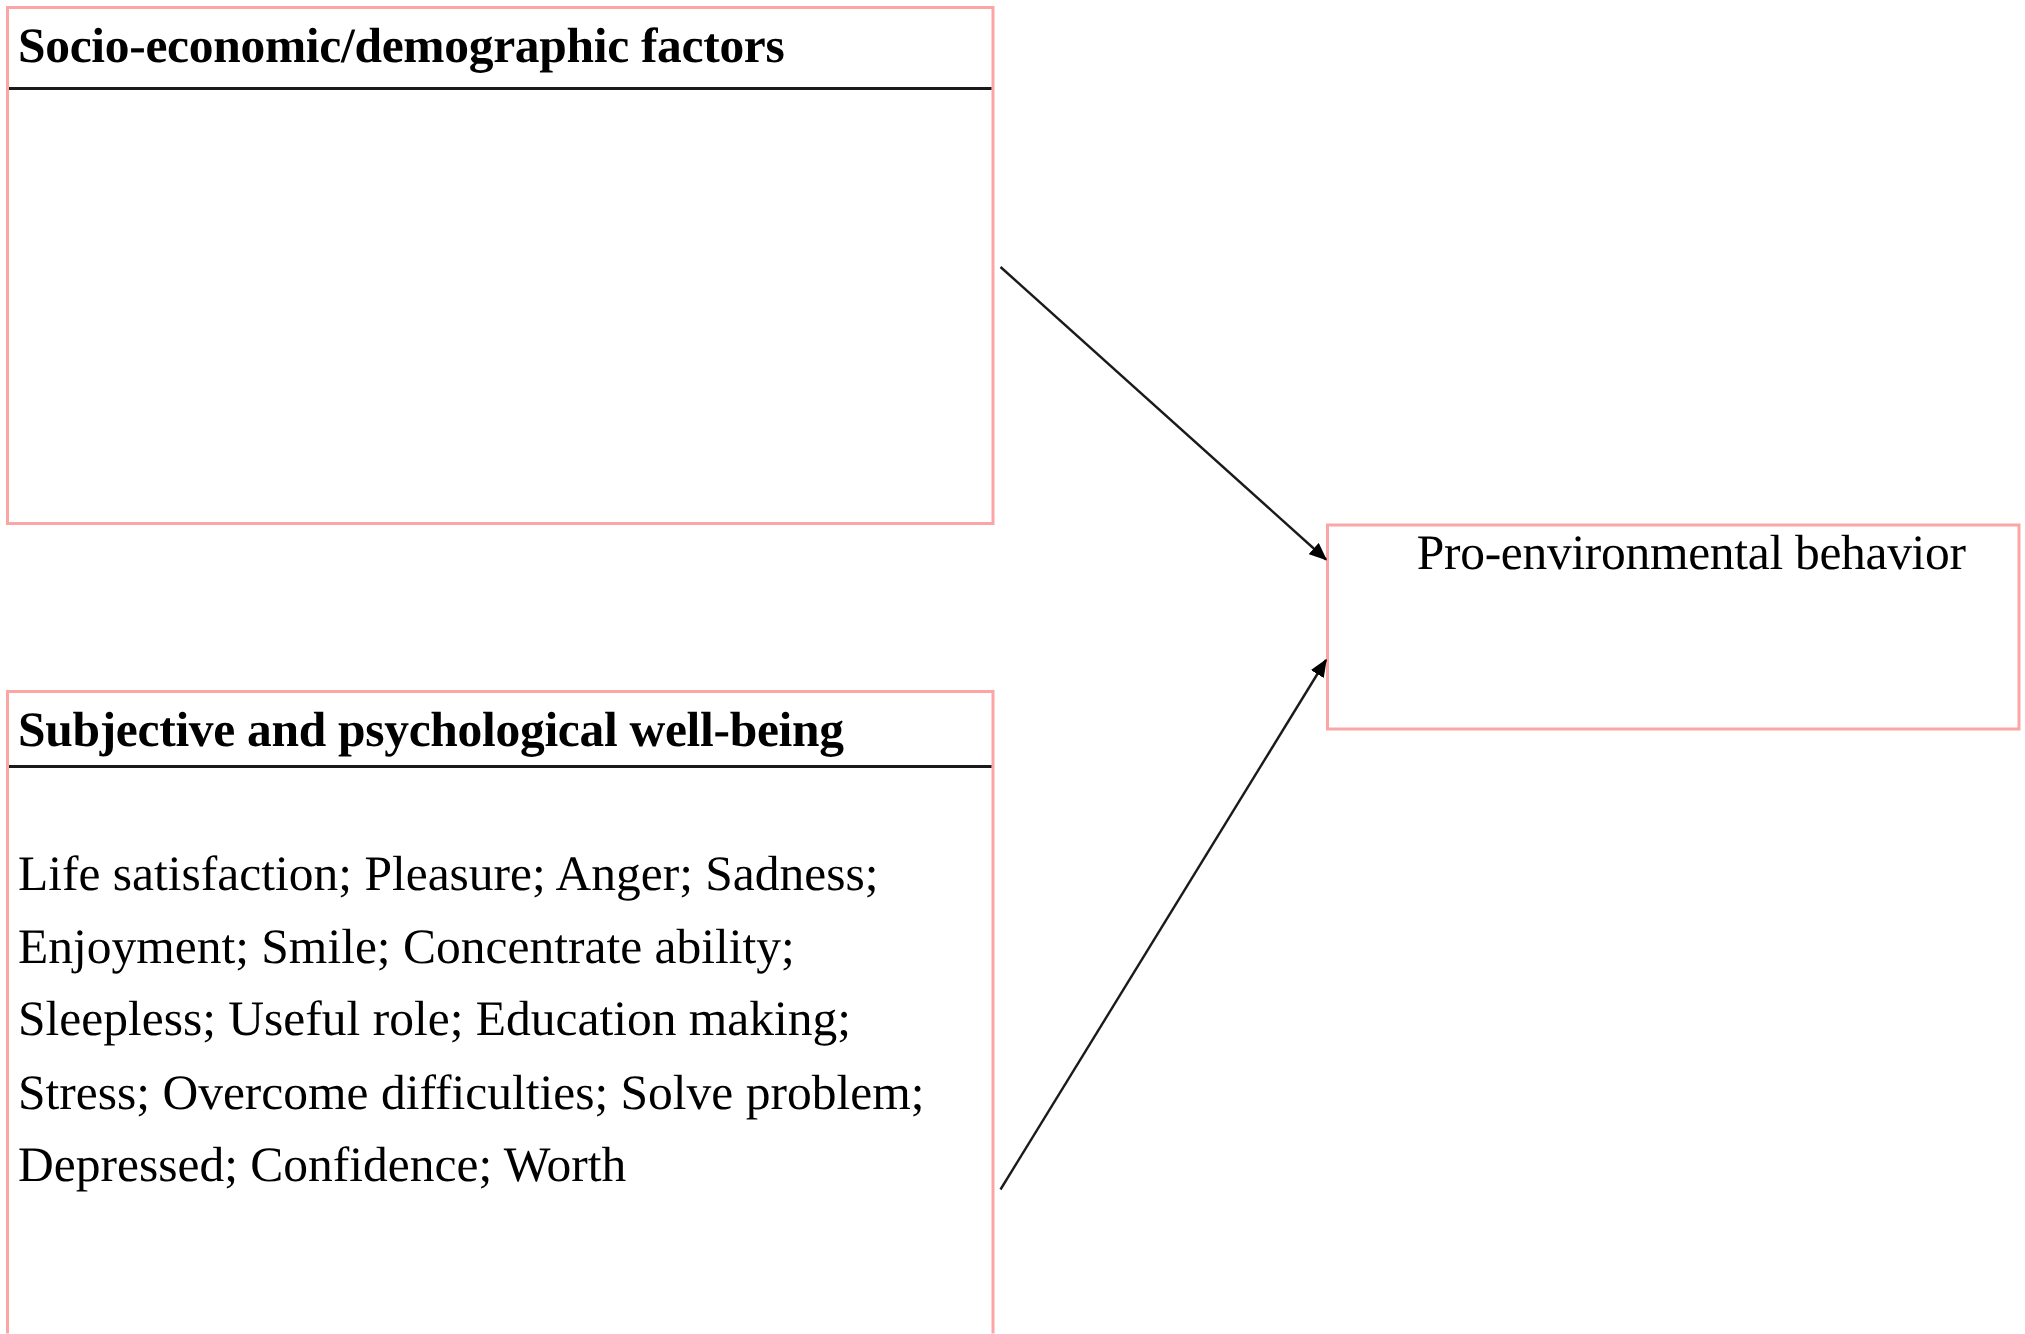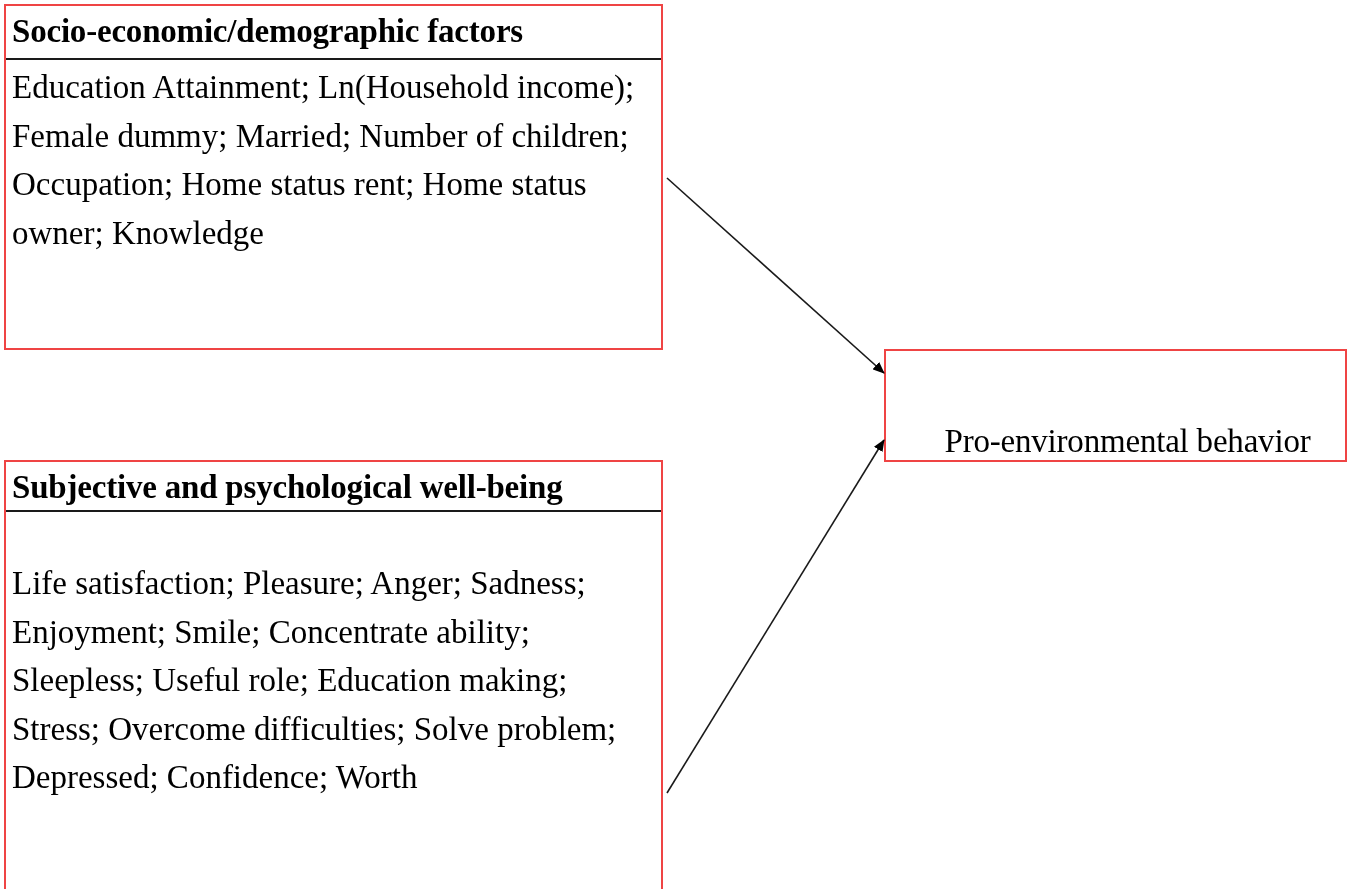--- a/index.html
+++ b/index.html
@@ -1,39 +1,38 @@
 <!DOCTYPE html>
 <html><head>
 <meta charset="utf-8">
 <style>
   html, body { margin: 0; padding: 0; background: #ffffff; }
   body { width: 1350px; height: 889px; position: relative; overflow: hidden;
          font-family: "Liberation Serif", "DejaVu Serif", serif; color: #000; }
-  .box { position: absolute; border: 2px solid #ef4444; box-sizing: border-box; background: #fff; }
+  .box { position: absolute; border: 2px solid #fca5a5; box-sizing: border-box; background: #fff; }
   .box-header { position: absolute; left: 0; right: 0; top: 0; border-bottom: 2px solid #1a1a1a;
                 font-weight: bold; font-size: 33px; line-height: 50px; padding-left: 6px;
                 white-space: nowrap; box-sizing: border-box; letter-spacing: -0.2px; }
   .box-body { position: absolute; left: 6px; right: 6px; font-size: 33px; line-height: 48.5px; }
   #box-socio { left: 4px; top: 4px; width: 659px; height: 346px; }
   #box-socio .box-header { height: 54px; }
   #box-socio .box-body { top: 57px; }
   #box-wellbeing { left: 4px; top: 460px; width: 659px; height: 509px; }
   #box-wellbeing .box-header { height: 50px; }
   #box-wellbeing .box-body { top: 97px; }
-  #box-outcome { left: 884px; top: 349px; width: 463px; height: 113px; display: flex;
-                 align-items: flex-end; justify-content: center; padding-left: 24px; }
+  #box-outcome { left: 884px; top: 349px; width: 463px; height: 138px; display: flex;
+                 align-items: flex-start; justify-content: center; padding-left: 24px; }
   #box-outcome .outcome-label { font-size: 33px; white-space: nowrap; letter-spacing: -0.2px; }
   svg.arrows { position: absolute; left: 0; top: 0; width: 1350px; height: 889px; pointer-events: none; }
 </style>
 </head>
 <body>
 
 <div class="box" id="box-socio">
   <div class="box-header">Socio-economic/demographic factors</div>
-  <div class="box-body">Education Attainment; Ln(Household income); Female dummy; Married; Number of children; Occupation; Home status rent; Home status owner; Knowledge</div>
 </div>
 
 <div class="box" id="box-wellbeing">
   <div class="box-header">Subjective and psychological well-being</div>
   <div class="box-body">Life satisfaction; Pleasure; Anger; Sadness; Enjoyment; Smile; Concentrate ability; Sleepless; Useful role; Education making; Stress; Overcome difficulties; Solve problem; Depressed; Confidence; Worth</div>
 </div>
 
 <div class="box" id="box-outcome">
   <span class="outcome-label">Pro-environmental behavior</span>
 </div>

